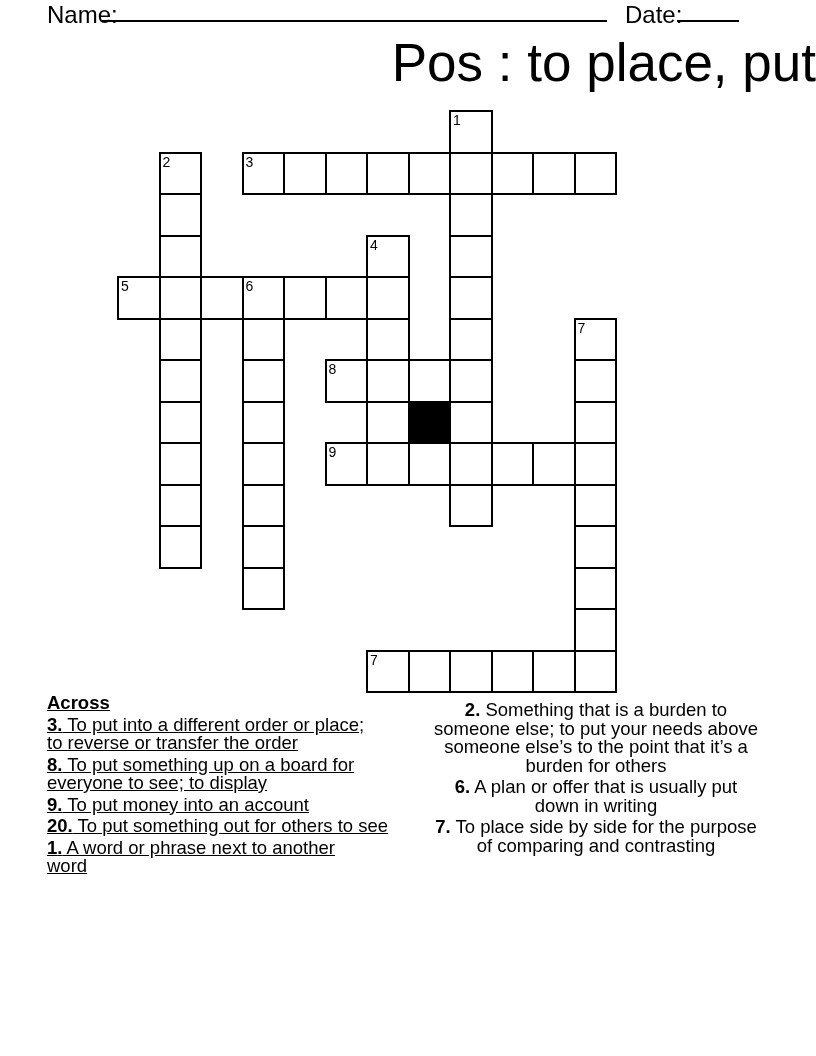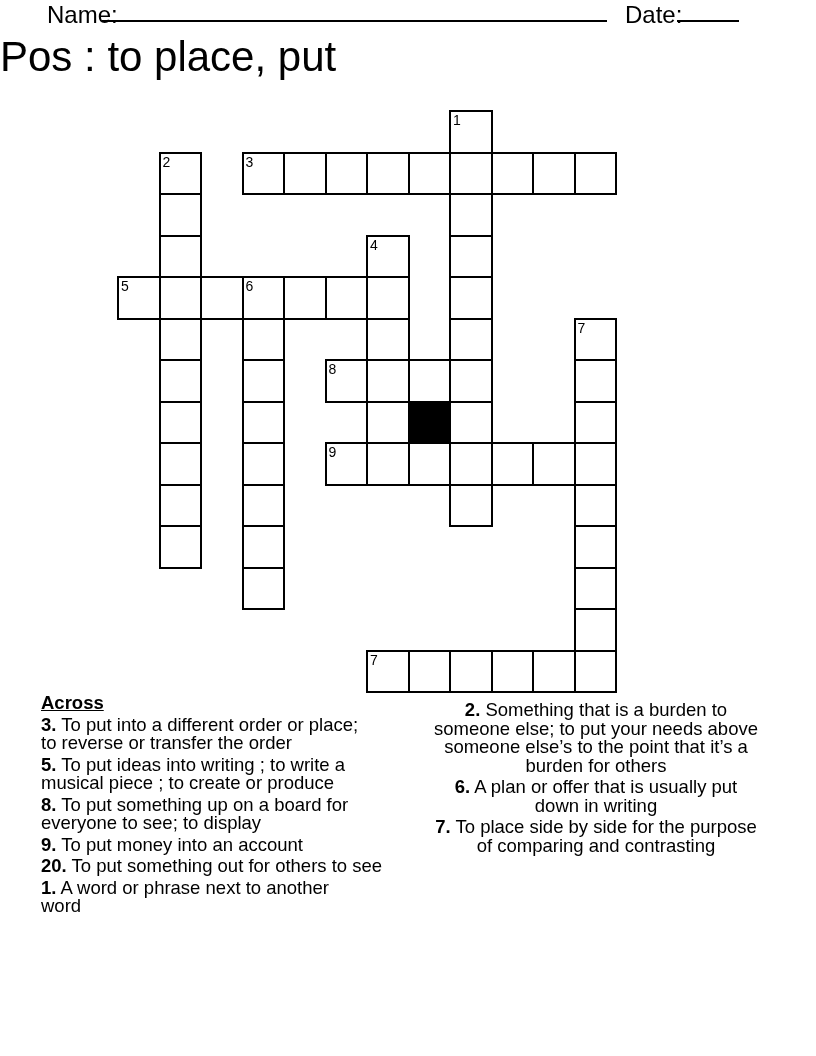--- a/index.html
+++ b/index.html
@@ -8,33 +8,33 @@
 
   
   .hdr-label{position:absolute;top:4px;font-size:24px;line-height:21px;}
   #name-label{left:47px;}
   #date-label{left:625px;}
   .hdr-line{position:absolute;top:20px;height:0;border-bottom:2px solid #000;}
   #name-line{left:102px;width:505px;}
   #date-line{left:677px;width:62px;}
 
   
-  .title{position:absolute;left:0;right:0;top:33px;text-align:left;
-         font-size:42px;line-height:1.15;font-weight:400;}
+  .title{position:absolute;left:0;right:0;top:33px;text-align:right;
+         font-size:53px;line-height:1.15;font-weight:400;}
 
   
   #grid{position:absolute;left:117px;top:110px;width:501px;height:584px;}
   .cell{position:absolute;width:43.5px;height:43.5px;box-sizing:border-box;
         border:2px solid #000;background:#fff;}
   .cell.black{background:#000;}
   .cellnum{position:absolute;top:0px;left:2px;font-size:14px;line-height:1.2;}
 
   
   .clue-col{position:absolute;font-size:18.5px;line-height:18.5px;}
-  #clues-left{left:41px;top:694px;width:365px;}
+  #clues-left{left:47px;top:694px;width:365px;text-decoration:underline;}
   #clues-right{left:412px;top:701px;width:368px;text-align:center;}
   .clue-heading{font-weight:bold;text-decoration:underline;margin:0 0 3px 0;}
   .clue{margin:0 0 3px 0;}
   .clue .num{font-weight:bold;}
   .clue .txt{white-space:pre-line;}
 </style>
 </head>
 <body>
 
 <div class="page">
@@ -135,22 +135,20 @@
       <div class="cell" style="left: 332px; top: 539.5px;"></div>
       <div class="cell" style="left: 373.5px; top: 539.5px;"></div>
       <div class="cell" style="left: 415px; top: 539.5px;"></div>
       <div class="cell" style="left: 456.5px; top: 539.5px;"></div>
     </div>
 
   <div class="clue-col" id="clues-left">
       <div class="clue-heading">Across</div>
       <div class="clue"><span class="num">3.</span><span class="txt"> To put into a different order or place;
 to reverse or transfer the order</span></div>
-      <div class="clue"><span class="num">5.</span><span class="txt"> To put ideas into writing ; to write a
-musical piece ; to create or produce</span></div>
       <div class="clue"><span class="num">8.</span><span class="txt"> To put something up on a board for
 everyone to see; to display</span></div>
       <div class="clue"><span class="num">9.</span><span class="txt"> To put money into an account</span></div>
       <div class="clue"><span class="num">20.</span><span class="txt"> To put something out for others to see</span></div>
       <div class="clue"><span class="num">1.</span><span class="txt"> A word or phrase next to another
 word</span></div>
     </div>
   <div class="clue-col" id="clues-right">
       <div class="clue"><span class="num">2.</span><span class="txt"> Something that is a burden to
 someone else; to put your needs above

